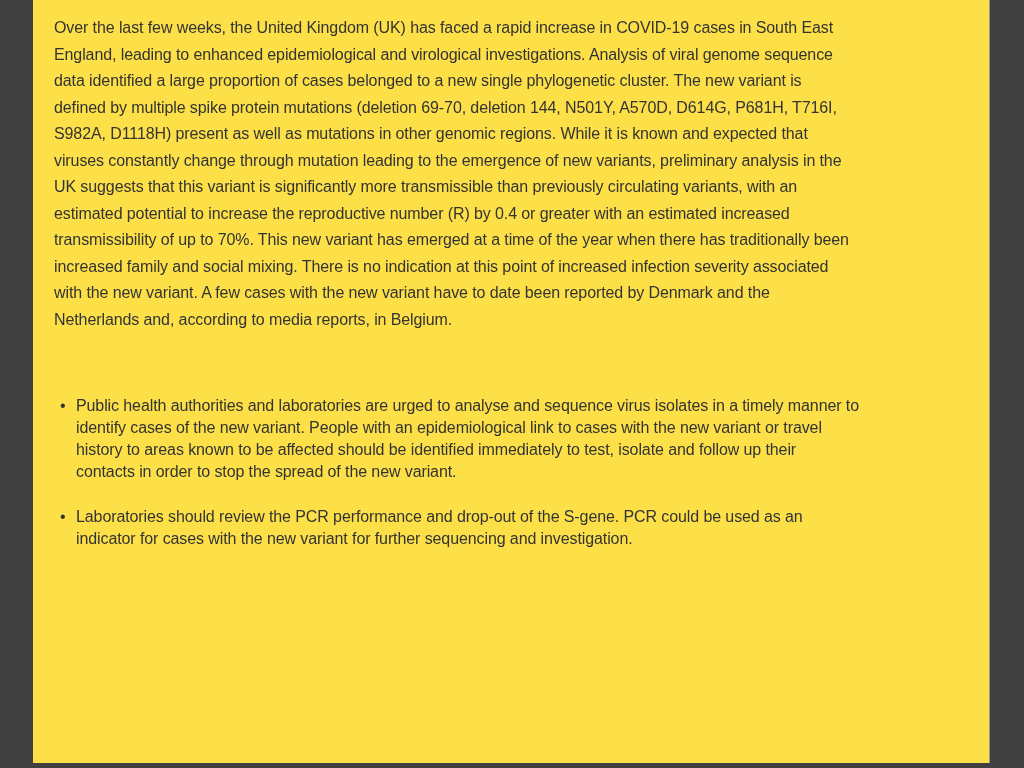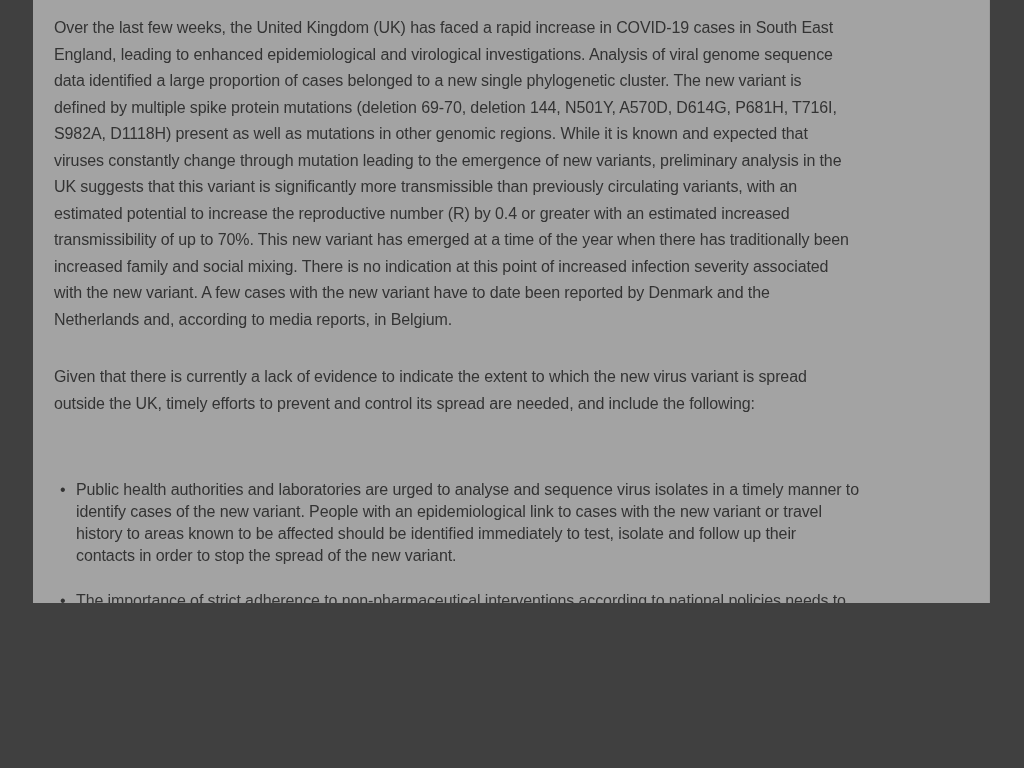--- a/index.html
+++ b/index.html
@@ -12,22 +12,22 @@
     background: #404040;
     overflow: hidden;
     position: relative;
     font-family: "Liberation Sans", "DejaVu Sans", sans-serif;
   }
   .page {
     position: absolute;
     left: 33px;
     top: 0;
     width: 956px;
-    height: 603px;
-    background: #a3a3a3;
+    height: 763px;
+    background: #fde047;
     overflow: hidden;
     box-shadow: 1px 0 0 #9a9a9a;
   }
   .content {
     position: absolute;
     top: -3px;
     left: 21px;
     width: 930px;
     color: #333333;
     font-size: 16px;
@@ -65,29 +65,24 @@
 data identified a large proportion of cases belonged to a new single phylogenetic cluster. The new variant is
 defined by multiple spike protein mutations (deletion 69-70, deletion 144, N501Y, A570D, D614G, P681H, T716I,
 S982A, D1118H) present as well as mutations in other genomic regions. While it is known and expected that
 viruses constantly change through mutation leading to the emergence of new variants, preliminary analysis in the
 UK suggests that this variant is significantly more transmissible than previously circulating variants, with an
 estimated potential to increase the reproductive number (R) by 0.4 or greater with an estimated increased
 transmissibility of up to 70%. This new variant has emerged at a time of the year when there has traditionally been
 increased family and social mixing. There is no indication at this point of increased infection severity associated
 with the new variant. A few cases with the new variant have to date been reported by Denmark and the
 Netherlands and, according to media reports, in Belgium.</p>
-    <p>Given that there is currently a lack of evidence to indicate the extent to which the new virus variant is spread
-outside the UK, timely efforts to prevent and control its spread are needed, and include the following:</p>
     <ul>
       <li>Public health authorities and laboratories are urged to analyse and sequence virus isolates in a timely manner to
 identify cases of the new variant. People with an epidemiological link to cases with the new variant or travel
 history to areas known to be affected should be identified immediately to test, isolate and follow up their
 contacts in order to stop the spread of the new variant.</li>
-      <li>The importance of strict adherence to non-pharmaceutical interventions according to national policies needs to
-be communicated to the public, and in particular guidance on the avoidance of non-essential travel and social
-activities should be stressed.</li>
       <li>Laboratories should review the PCR performance and drop-out of the S-gene. PCR could be used as an
 indicator for cases with the new variant for further sequencing and investigation.</li>
       
       
     </ul>
   </div>
 </div>
 
 </body></html>

